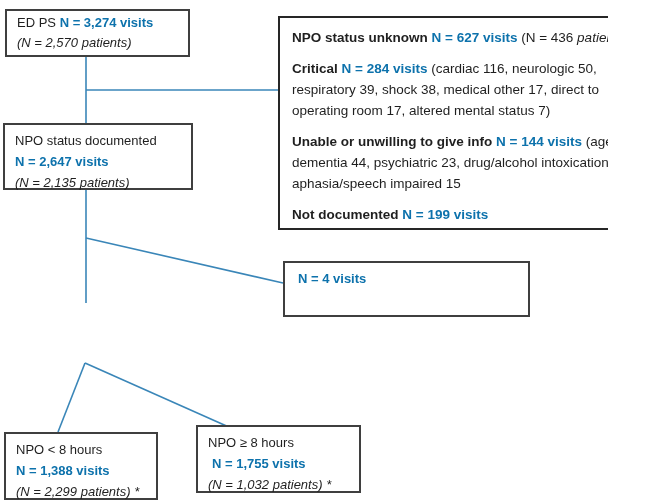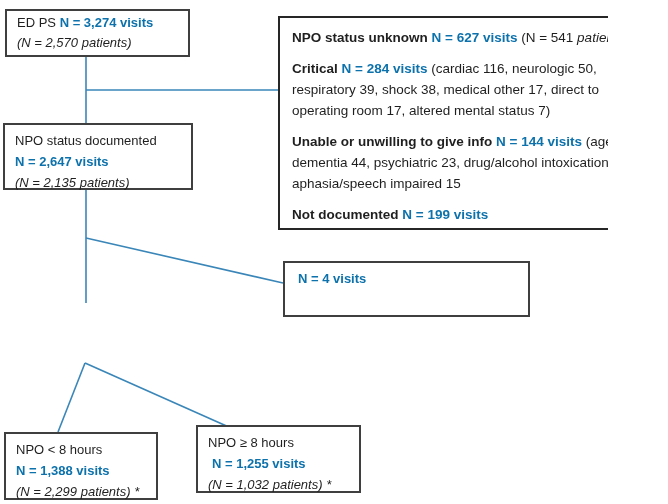--- a/index.html
+++ b/index.html
@@ -67,21 +67,21 @@
     <line class="connector" x1="85" y1="363" x2="58" y2="432"></line>
     <line class="connector" x1="85" y1="363" x2="240" y2="432"></line>
   </svg>
 
   <div class="fbox box-ed-ps">
     <div><span>ED PS </span><span class="blue-bold">N = 3,274 visits</span></div>
     <div class="ital">(N = 2,570 patients)</div>
   </div>
 
   <div class="fbox box-excluded">
-    <p><b>NPO status unknown </b><span class="blue-bold">N = 627 visits</span><span> (N = 541 </span><span class="ital">patients</span><span>)</span></p>
+    <p><b>NPO status unknown </b><span class="blue-bold">N = 627 visits</span><span> (N = 436 </span><span class="ital">patients</span><span>)</span></p>
     <p><b>Critical </b><span class="blue-bold">N = 284 visits</span><span> (cardiac 116, neurologic 50, respiratory 39, shock 38, medical other 17, direct to operating room 17, altered mental status 7)</span></p>
     <p><b>Unable or unwilling to give info </b><span class="blue-bold">N = 144 visits</span><span> (age 46, dementia 44, psychiatric 23, drug/alcohol intoxication 16, aphasia/speech impaired 15</span></p>
     <p><b>Not documented </b><span class="blue-bold">N = 199 visits</span></p>
   </div>
 
   <div class="fbox small box-documented">
     <div>NPO status documented</div>
     <div class="blue-bold">N = 2,647 visits</div>
     <div class="ital">(N = 2,135 patients)</div>
   </div>
@@ -92,17 +92,17 @@
 
 
   <div class="fbox small box-lt8">
     <div>NPO &lt; 8 hours</div>
     <div class="blue-bold">N = 1,388 visits</div>
     <div class="ital">(N = 2,299 patients) *</div>
   </div>
 
   <div class="fbox small box-gte8">
     <div>NPO ≥ 8 hours</div>
-    <div class="blue-bold">N = 1,255 visits</div>
+    <div class="blue-bold">N = 1,755 visits</div>
     <div class="ital">(N = 1,032 patients) *</div>
   </div>
 
 </div>
 
 </body></html>

